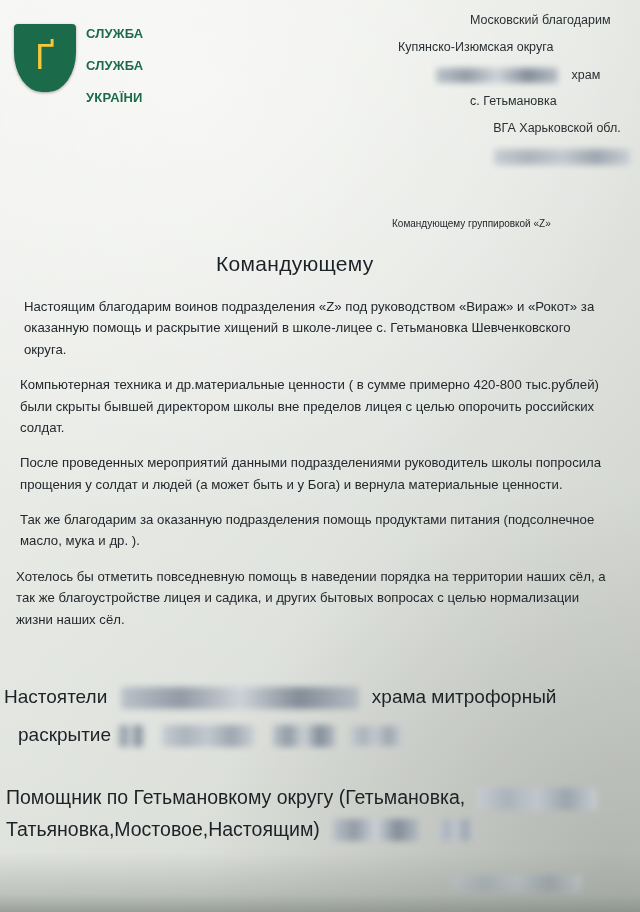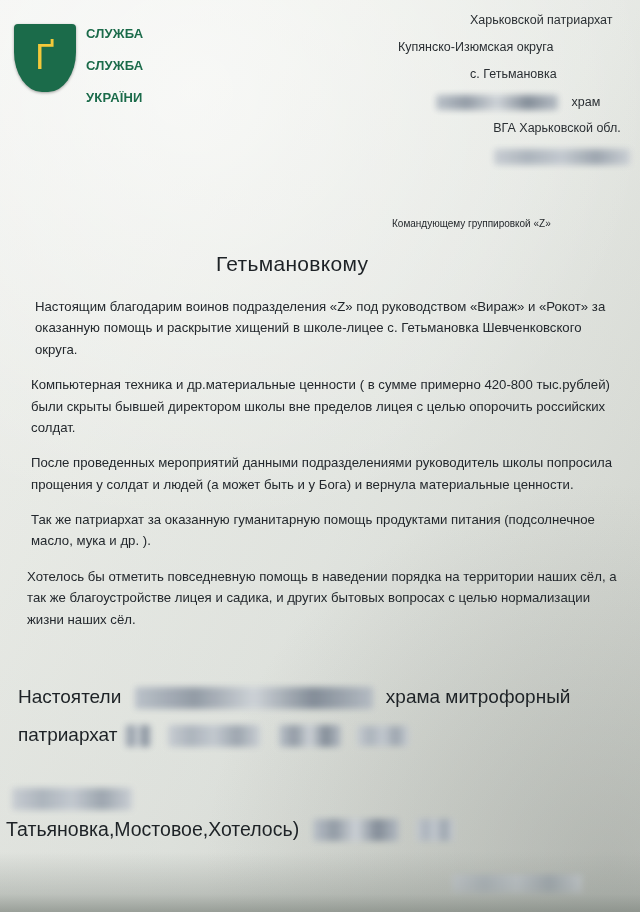--- a/index.html
+++ b/index.html
@@ -124,35 +124,35 @@
     position: absolute;
     left: 216px;
     top: 252px;
     font-size: 21px;
     color: #1d2226;
     letter-spacing: 0.3px;
   }
 
   .body {
     position: absolute;
-    left: 27px;
+    left: 16px;
     top: 296px;
     width: 590px;
     color: #23282d;
     font-size: 13.2px;
     line-height: 1.62;
   }
   .body p { margin: 0 0 14px 0; }
   .body p.p1 { padding-left: 8px; }
   .body p.ind { padding-left: 4px; }
 
   
   .sig1 {
     position: absolute;
-    left: 18px;
+    left: 4px;
     top: 682px;
     width: 610px;
     font-size: 19px;
     color: #1d2226;
     line-height: 1.55;
     white-space: nowrap;
   }
   .sig2 {
     position: absolute;
     left: 18px;
@@ -185,63 +185,64 @@
       <span class="tryzub">Ґ</span>
     </div>
     <div class="logo-text">
       <div>СЛУЖБА</div>
       <div>СЛУЖБА</div>
       <div>УКРАЇНИ</div>
     </div>
   </div>
 
   <div class="addr">
-    <div class="line ind1">Харьковской  патриархат</div>
+    <div class="line ind1">Московский  благодарим</div>
     <div class="line">Купянско-Изюмская округа</div>
-    <div class="line ind3">с. Гетьмановка</div>
     <div class="line ind2">
       <span class="redact b" style="width:122px;height:15px;"></span>
       <span style="margin-left:10px;">храм</span>
     </div>
+    <div class="line ind3">с. Гетьмановка</div>
     <div class="line ind4">ВГА Харьковской обл.</div>
     <div class="line" style="padding-left:96px;">
       <span class="redact" style="width:136px;height:16px;"></span>
     </div>
   </div>
 
   <div class="cmd">Командующему группировкой «Z»</div>
 
-  <div class="doc-title">Гетьмановкому</div>
+  <div class="doc-title">Командующему</div>
 
   <div class="body">
     <p class="p1">Настоящим благодарим воинов подразделения «Z»   под руководством  «Вираж» и «Рокот» за оказанную помощь и раскрытие хищений в школе-лицее с. Гетьмановка Шевченковского округа.</p>
     <p class="ind">Компьютерная техника и др.материальные ценности ( в сумме примерно 420-800 тыс.рублей) были скрыты бывшей директором школы вне пределов лицея с целью опорочить российских солдат.</p>
     <p class="ind">После проведенных мероприятий данными подразделениями руководитель школы попросила прощения у солдат и людей (а может быть и у Бога) и вернула материальные ценности.</p>
-    <p class="ind">Так же патриархат за оказанную гуманитарную помощь продуктами питания (подсолнечное масло, мука и др. ).</p>
+    <p class="ind">Так же благодарим за оказанную подразделения помощь продуктами питания (подсолнечное масло, мука и др. ).</p>
     <p>Хотелось бы отметить повседневную помощь в наведении порядка на территории наших сёл, а так же благоустройстве  лицея и садика, и других бытовых вопросах с целью нормализации жизни наших сёл.</p>
   </div>
 
   <div class="sig1">
     <span>Настоятели</span>
     <span class="redact b" style="width:238px;height:22px;margin:0 8px;"></span>
     <span>храма митрофорный</span>
   </div>
 
   <div class="sig2">
-    <span>патриархат</span>
+    <span>раскрытие</span>
     <span class="redact b" style="width:26px;height:22px;margin-left:2px;"></span>
     <span class="redact" style="width:92px;height:22px;margin-left:12px;"></span>
     <span class="redact b" style="width:62px;height:22px;margin-left:14px;"></span>
     <span class="redact" style="width:52px;height:20px;margin-left:10px;"></span>
   </div>
 
   <div class="sig3">
+    <span>Помощник по Гетьмановкому округу (Гетьмановка,</span>
     <span class="redact" style="width:120px;height:22px;margin-left:6px;"></span>
     <span class="l2">
-      <span>Татьяновка,Мостовое,Хотелось)</span>
+      <span>Татьяновка,Мостовое,Настоящим)</span>
       <span class="redact b" style="width:86px;height:22px;margin-left:8px;"></span>
       <span class="redact" style="width:38px;height:22px;margin-left:12px;"></span>
     </span>
   </div>
 
   <div style="position:absolute;left:452px;top:874px;">
     <span class="redact" style="width:130px;height:18px;"></span>
   </div>
 
   <div class="bottom-edge"></div>

